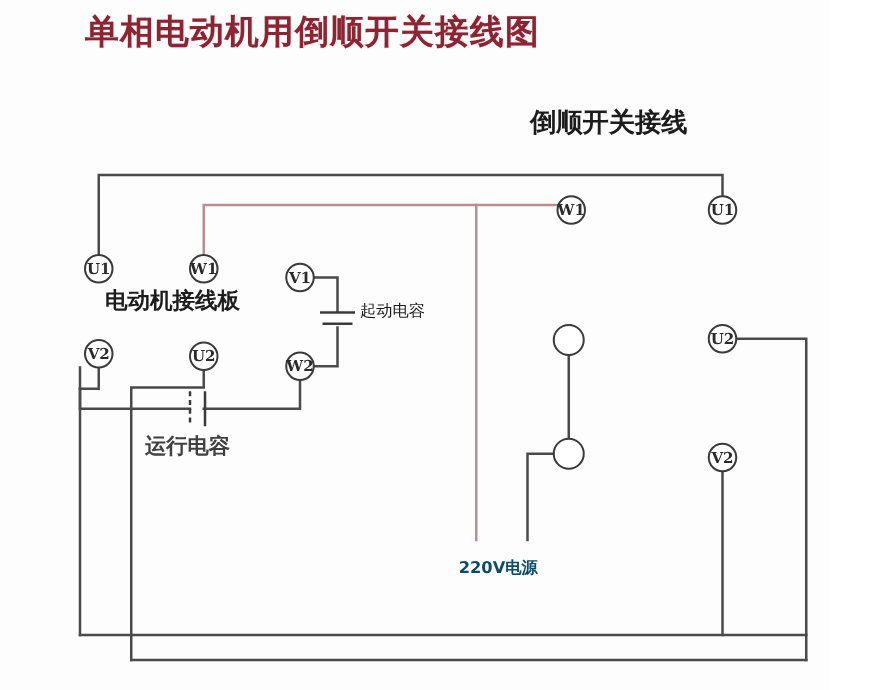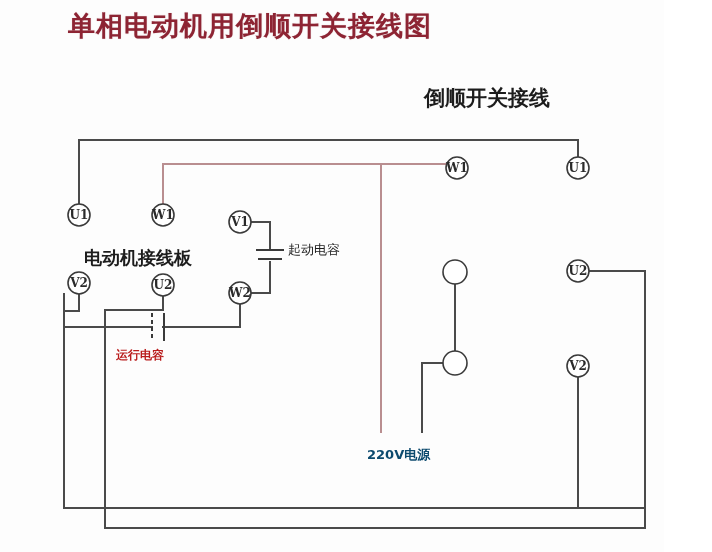--- a/index.html
+++ b/index.html
@@ -42,38 +42,38 @@
   }
   #switch-section-title {
     left: 424px;
     top: 88px;
     font-size: 21px;
     font-weight: bold;
     color: #1c1c1c;
   }
   #motor-block-label {
     left: 84px;
-    top: 249px;
+    top: 232px;
     font-size: 18px;
     font-weight: bold;
     color: #1c1c1c;
   }
   #start-cap-label {
     left: 288px;
     top: 243px;
     font-size: 13px;
     font-weight: normal;
     color: #1c1c1c;
   }
   #run-cap-label {
     left: 116px;
     top: 349px;
-    font-size: 12px;
+    font-size: 17px;
     font-weight: bold;
-    color: #b91c1c;
+    color: #404040;
   }
   #power-label {
     left: 367px;
     top: 448px;
     font-size: 13px;
     font-weight: bold;
     color: #0c4a6e;
   }
   .terminal-text {
     font-family: "DejaVu Serif", "Liberation Serif", serif;

